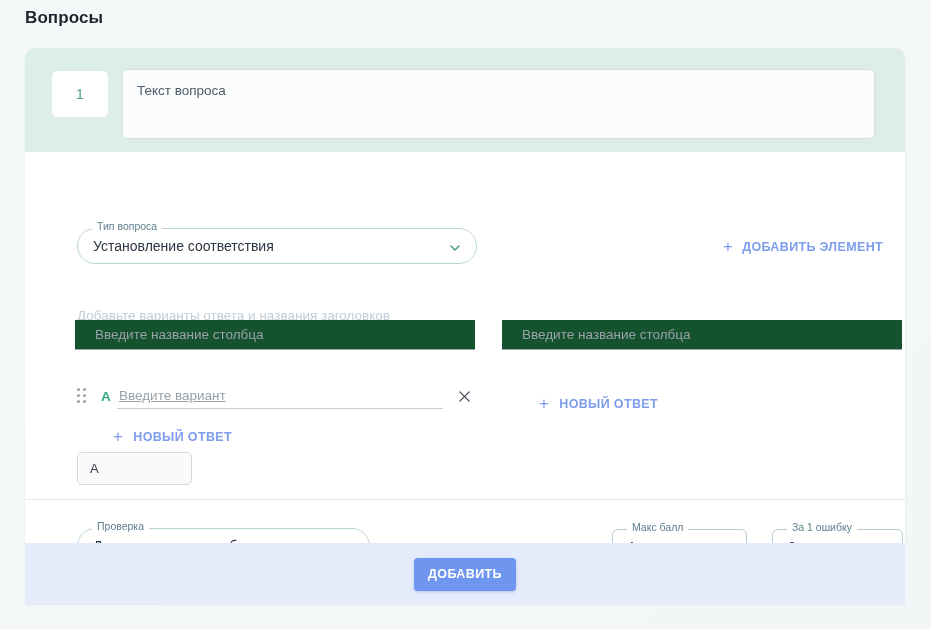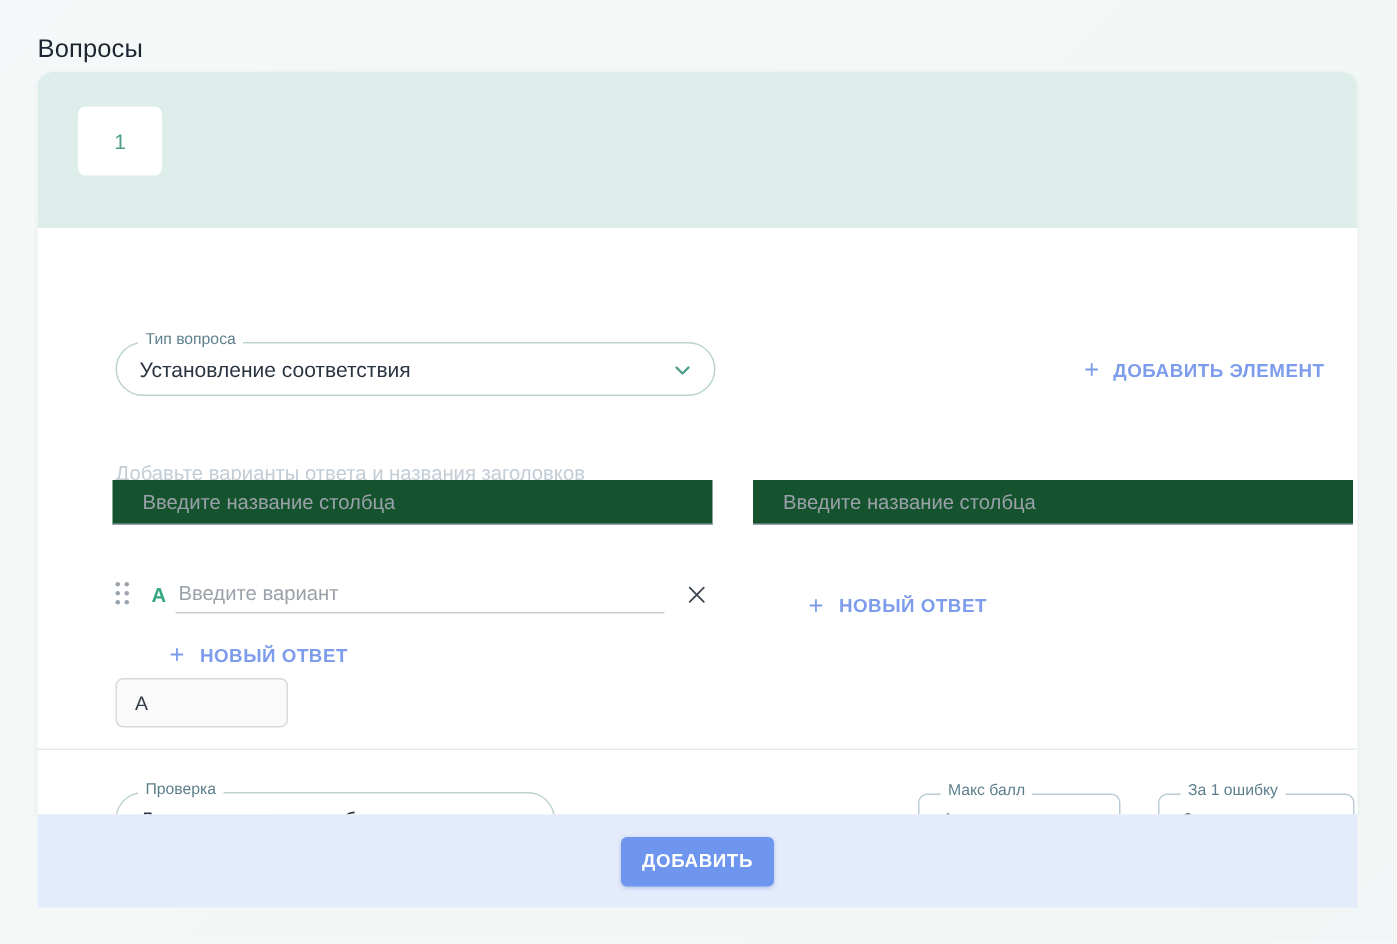--- a/index.html
+++ b/index.html
@@ -20,23 +20,23 @@
     position: relative;
     width: 931px;
     height: 629px;
     background: linear-gradient(135deg, #f5f8f8 0%, #f3f7f6 45%, #f2f6f6 100%);
   }
 
   
   .page-title {
     position: absolute;
     left: 25px;
-    top: 23px;
+    top: 8px;
     font-size: 17px;
-    font-weight: normal;
+    font-weight: bold;
     letter-spacing: .1px;
     color: #1c2430;
   }
 
   
   .card {
     position: absolute;
     left: 25px;
     top: 48px;
     width: 880px;
@@ -231,20 +231,21 @@
     flex: 1;
     height: 26px;
     border-bottom: 1px solid #c9ced4;
     display: flex;
     align-items: center;
     font-size: 13.5px;
     color: #9aa1a9;
     padding-left: 2px;
     box-sizing: border-box;
     margin-right: 8px;
+    text-decoration: underline;
   }
   .x-btn {
     width: 26px;
     height: 26px;
     flex: none;
     display: flex;
     align-items: center;
     justify-content: center;
     cursor: pointer;
   }
@@ -342,20 +343,21 @@
 <body>
 
 <div id="root">
 
   <div class="page-title">Вопросы</div>
 
   <div class="card">
 
     <div class="q-band">
       <div class="q-number">1</div>
+      <div class="q-text-box">Текст вопроса</div>
     </div>
 
     <div class="body-area">
 
       <div class="outlined-field" id="type-field">
         <span class="legend">Тип вопроса</span>
         <span class="fval">Установление соответствия</span>
         <span class="chev">
           <svg viewBox="0 0 12 12" width="12" height="12">
               <path d="M2 4 L6 8 L10 4" fill="none" stroke="#4e9c8a" stroke-width="1.6" stroke-linecap="round" stroke-linejoin="round"></path>

